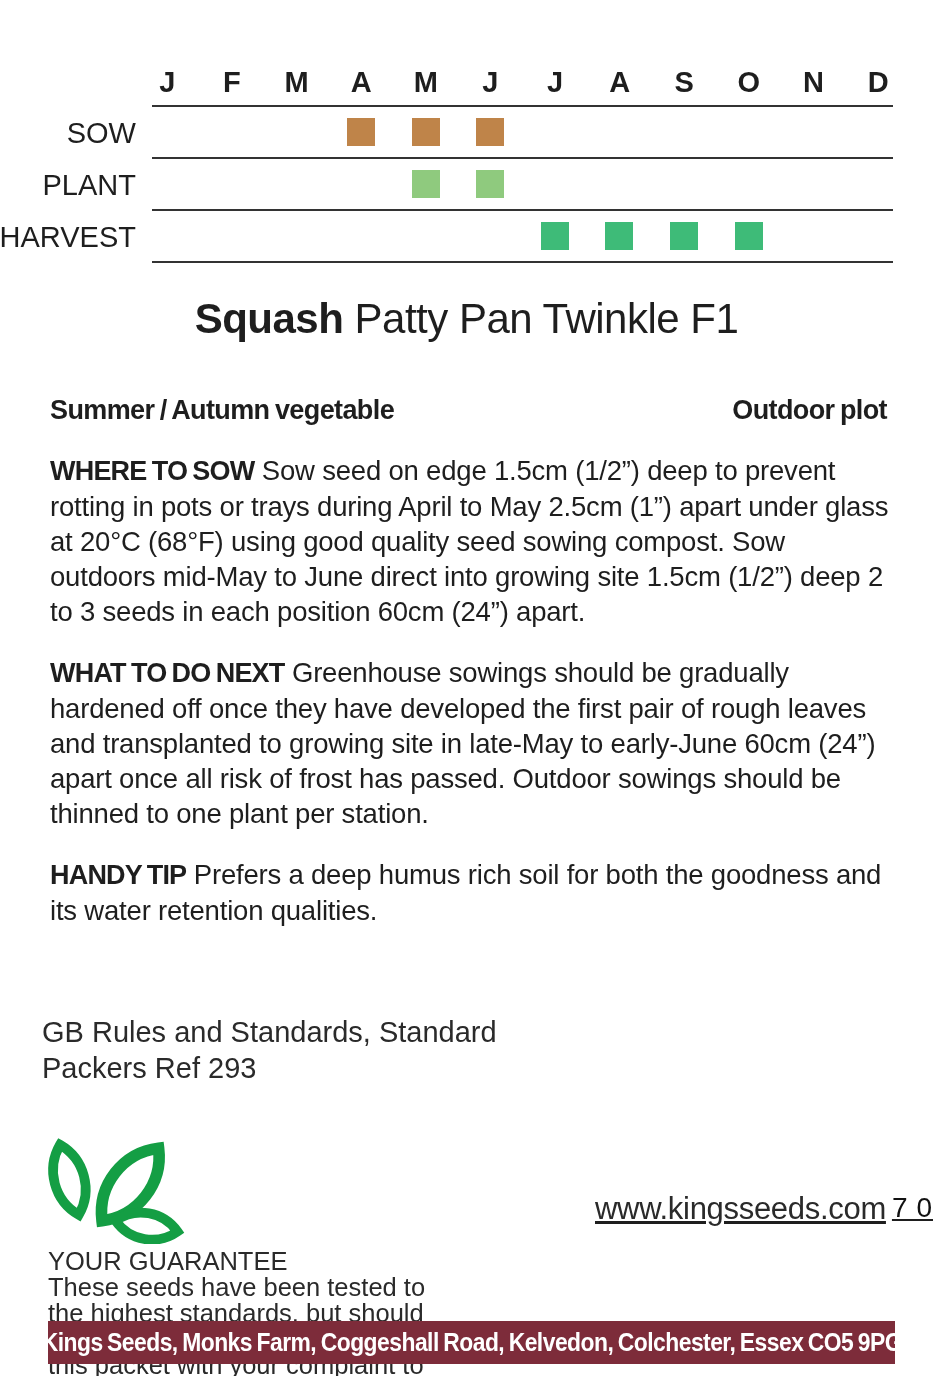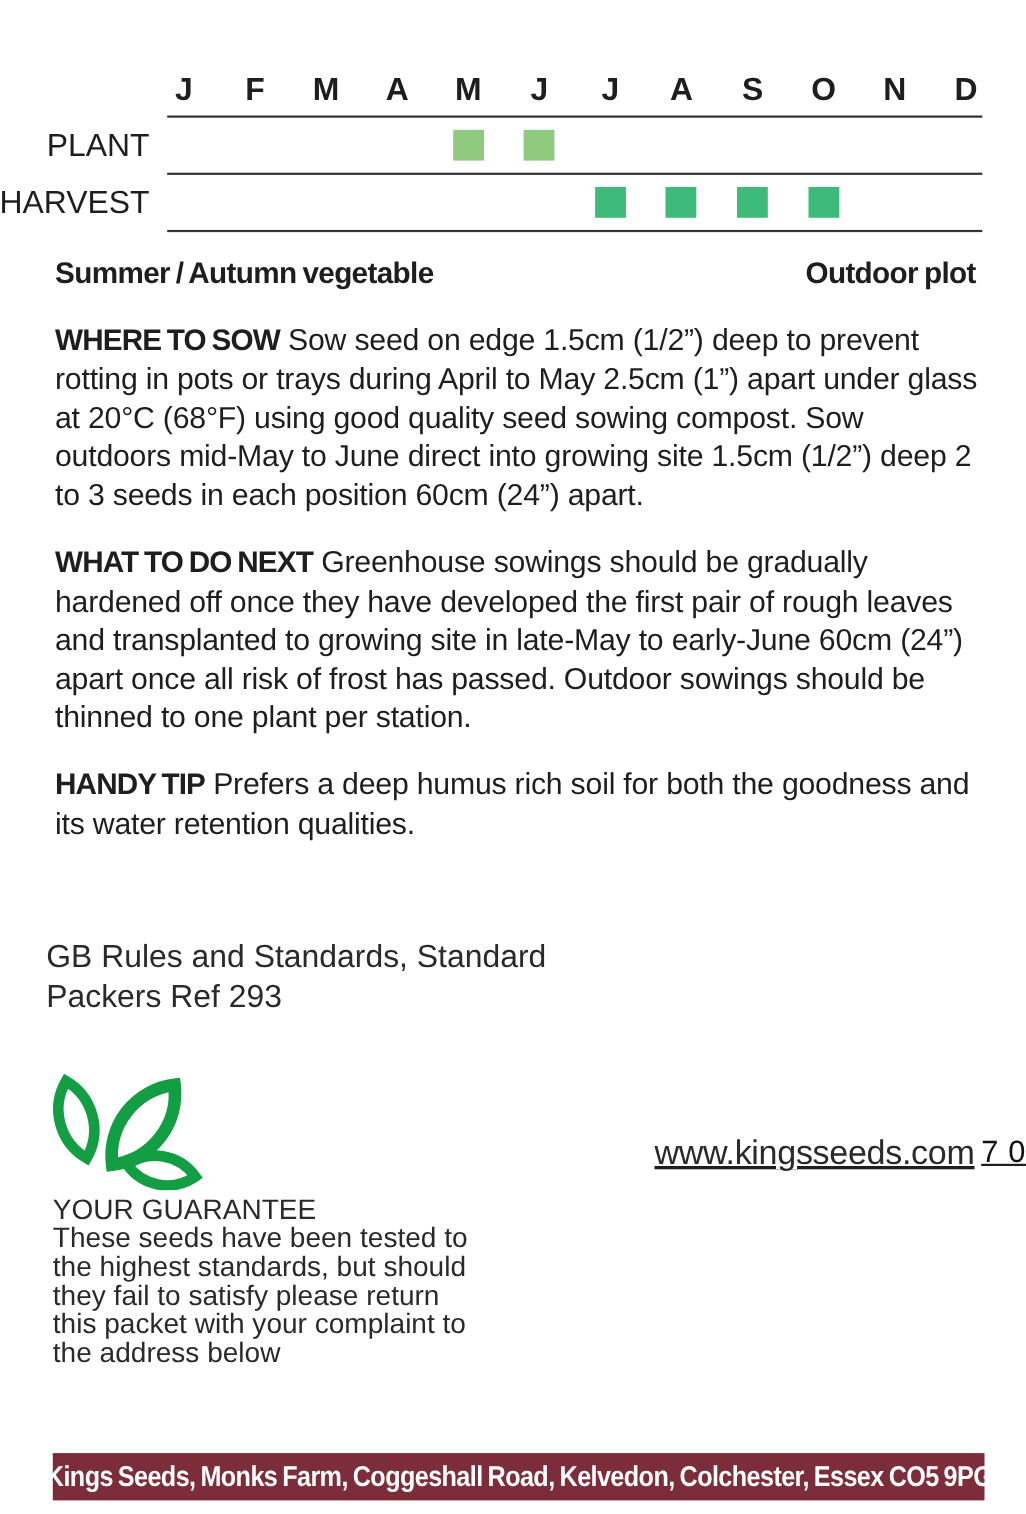--- a/index.html
+++ b/index.html
@@ -41,21 +41,21 @@
   }
   .title b { font-weight:bold; }
   .cond { font-weight:bold; letter-spacing:-0.6px; word-spacing:-1.5px; }
   .description {
     width:888px; margin:8px auto 0; text-align:center;
     font-size:26.5px; line-height:33px;
   }
 
   
   .meta {
-    margin-top:22px; padding:0 46px 0 50px;
+    margin-top:52px; padding:0 46px 0 50px;
     display:flex; justify-content:space-between;
     font-size:27px;
   }
 
   
   .sections { padding:0 44px 0 50px; }
   .section {
     font-size:27.5px; line-height:35px; letter-spacing:-0.2px;
     margin-top:26px;
   }
@@ -108,20 +108,43 @@
           <span class="cal-cell month">J</span>
           <span class="cal-cell month">A</span>
           <span class="cal-cell month">S</span>
           <span class="cal-cell month">O</span>
           <span class="cal-cell month">N</span>
           <span class="cal-cell month">D</span>
         </div>
     </div>
     <div>
         <div class="cal-row data">
+          <div class="cal-label">SOW</div>
+          <div class="cal-grid">
+            <span class="cal-cell"></span>
+            <span class="cal-cell"></span>
+            <span class="cal-cell"></span>
+            <span class="cal-cell">
+              <span class="cal-sq" style="background: rgb(191, 132, 73);"></span>
+            </span>
+            <span class="cal-cell">
+              <span class="cal-sq" style="background: rgb(191, 132, 73);"></span>
+            </span>
+            <span class="cal-cell">
+              <span class="cal-sq" style="background: rgb(191, 132, 73);"></span>
+            </span>
+            <span class="cal-cell"></span>
+            <span class="cal-cell"></span>
+            <span class="cal-cell"></span>
+            <span class="cal-cell"></span>
+            <span class="cal-cell"></span>
+            <span class="cal-cell"></span>
+          </div>
+        </div>
+        <div class="cal-row data">
           <div class="cal-label">PLANT</div>
           <div class="cal-grid">
             <span class="cal-cell"></span>
             <span class="cal-cell"></span>
             <span class="cal-cell"></span>
             <span class="cal-cell"></span>
             <span class="cal-cell">
               <span class="cal-sq" style="background: rgb(143, 202, 126);"></span>
             </span>
             <span class="cal-cell">
@@ -156,20 +179,21 @@
             <span class="cal-cell">
               <span class="cal-sq" style="background: rgb(62, 187, 120);"></span>
             </span>
             <span class="cal-cell"></span>
             <span class="cal-cell"></span>
           </div>
         </div>
       </div>
   </div>
 
+  <h1 class="title"><b>Squash</b><span> Patty Pan Twinkle F1</span></h1>
 
 
   <div class="meta">
     <span class="cond">Summer / Autumn vegetable</span>
     <span class="cond">Outdoor plot</span>
   </div>
 
   <div class="sections">
     <p class="section"><span class="cond heading">WHERE TO SOW</span> <span>Sow seed on edge 1.5cm (1/2”) deep to prevent rotting in pots or trays during April to May 2.5cm (1”) apart under glass at 20°C (68°F) using good quality seed sowing compost. Sow outdoors mid-May to June direct into growing site 1.5cm (1/2”) deep 2 to 3 seeds in each position 60cm (24”) apart.</span></p>
     <p class="section"><span class="cond heading">WHAT TO DO NEXT</span> <span>Greenhouse sowings should be gradually hardened off once they have developed the first pair of rough leaves and transplanted to growing site in late-May to early-June 60cm (24”) apart once all risk of frost has passed. Outdoor sowings should be thinned to one plant per station.</span></p>

